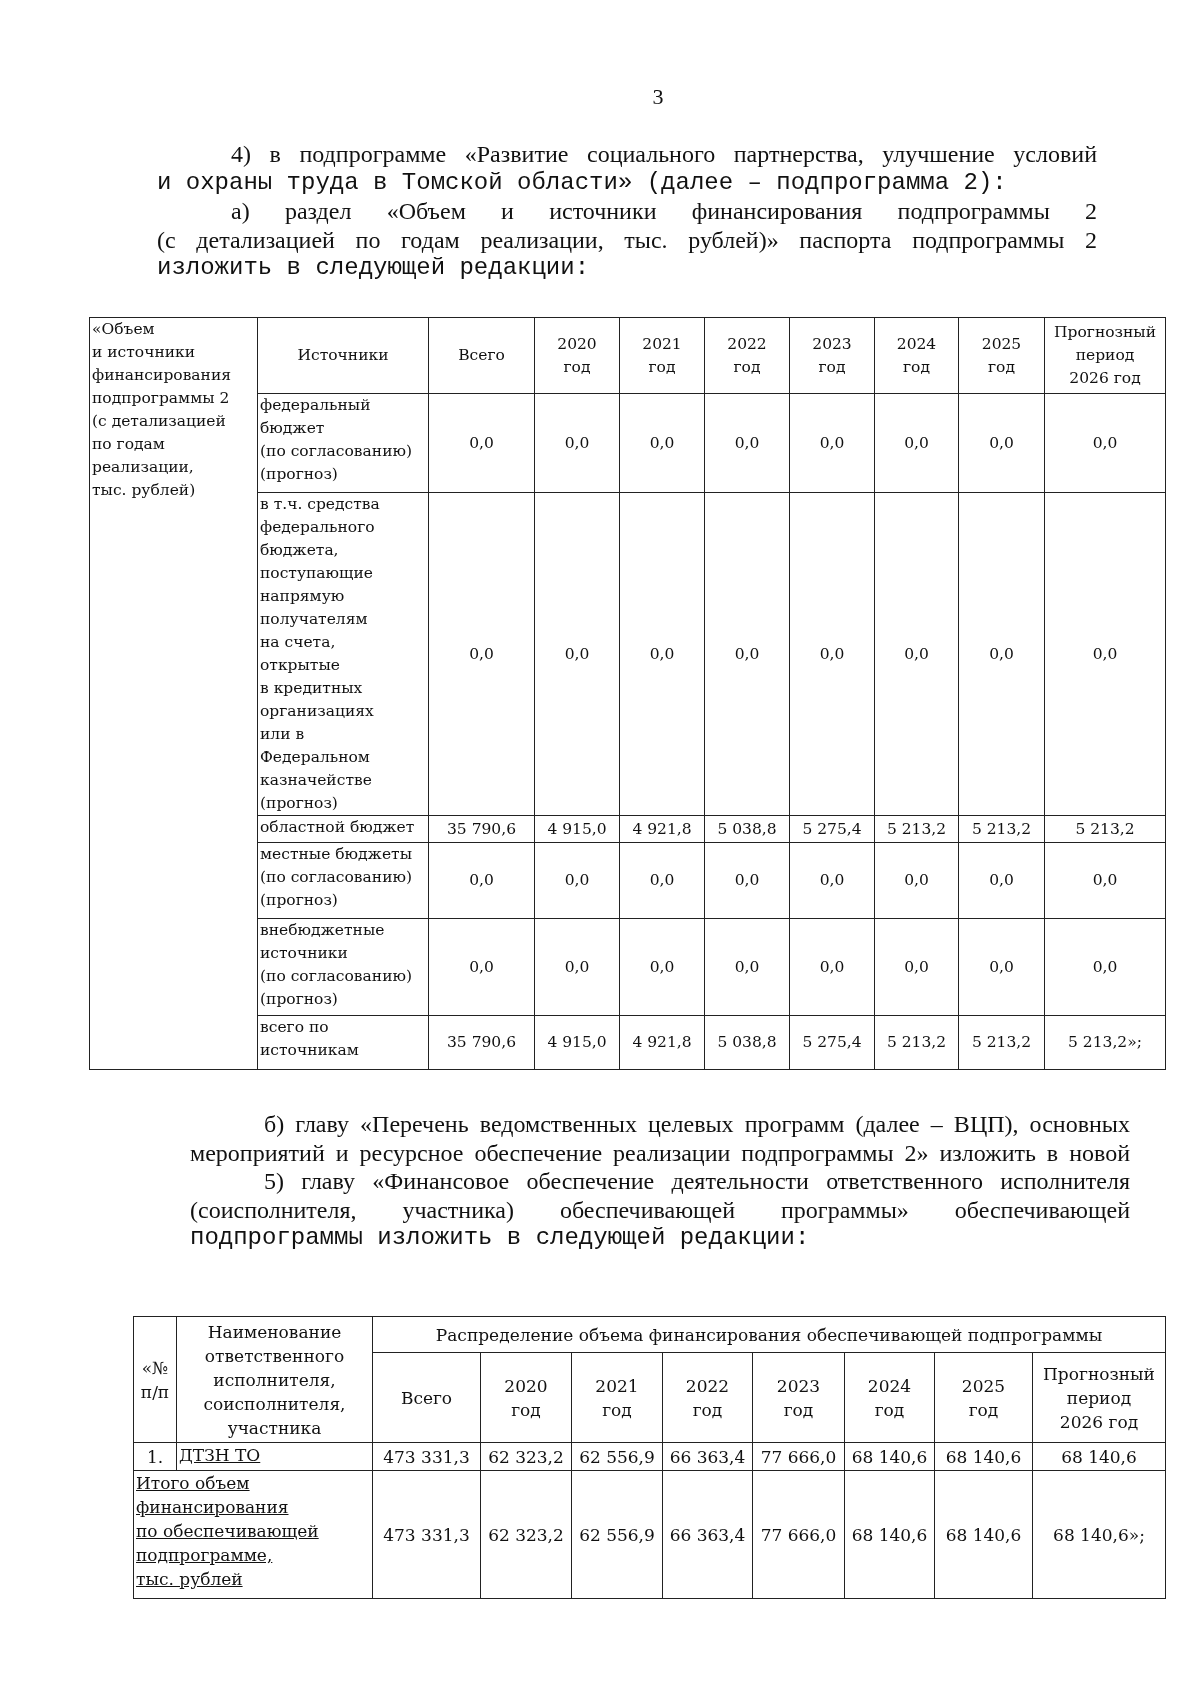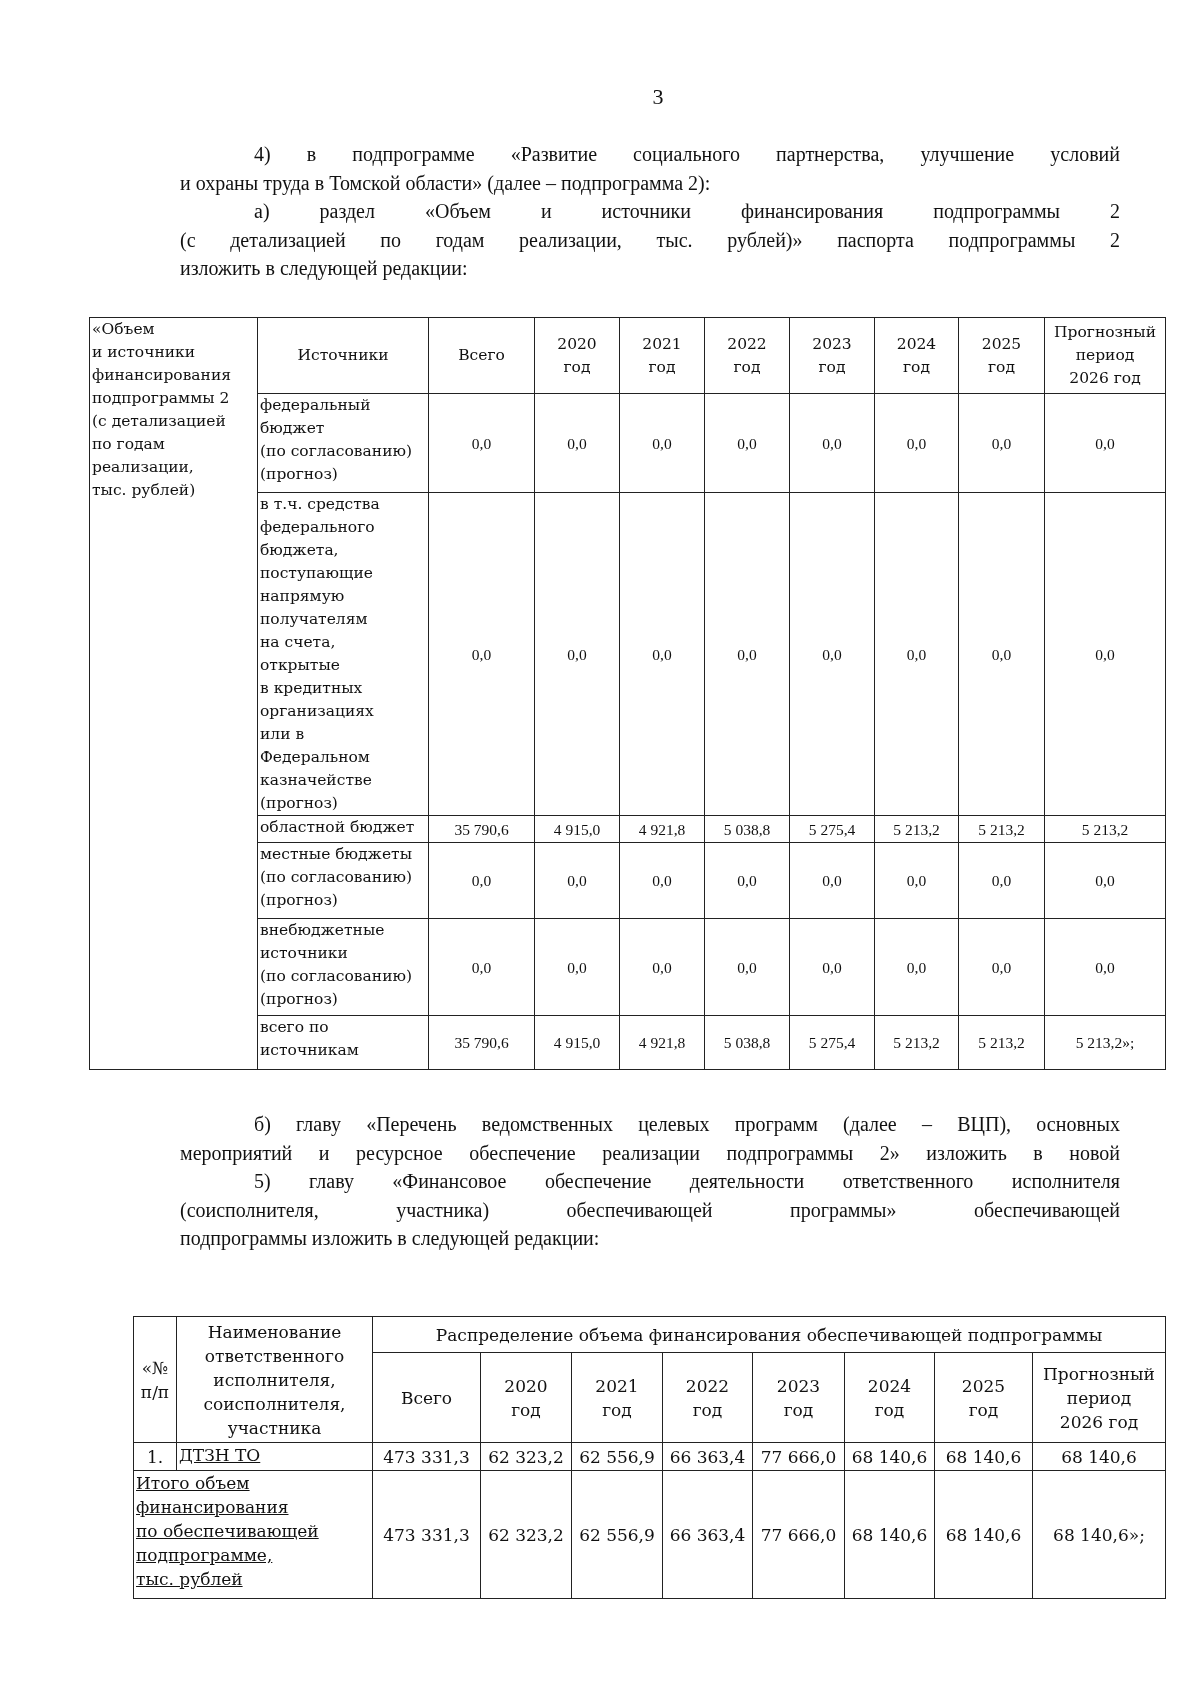--- a/index.html
+++ b/index.html
@@ -1,27 +1,27 @@
 <!DOCTYPE html>
 <html><head>
 <meta charset="utf-8">
 <style>
   html, body { margin: 0; padding: 0; background: #ffffff; }
   body { width: 1200px; height: 1698px; position: relative; overflow: hidden;
          font-family: "Liberation Serif", "DejaVu Serif", serif; color: #111; }
   .page-num { position: absolute; top: 84px; left: 0; width: 1316px; text-align: center; font-size: 22px; }
-  .para { position: absolute; left: 180px; width: 940px; font-size: 20px; line-height: 28.6px; text-align: justify; }
+  .para { position: absolute; left: 157px; width: 940px; font-size: 24px; line-height: 28.6px; text-align: justify; }
   .para .line { display: block; text-align: justify; text-align-last: justify; white-space: nowrap; }
-  .para .line.last { text-align-last: left; }
+  .para .line.last { text-align-last: left; font-family: Liberation Mono, monospace; }
   .para .ind { padding-left: 74px; }
   table { position: absolute; border-collapse: collapse; table-layout: fixed; font-family: "DejaVu Serif", "Liberation Serif", serif; }
   td, th { border: 1.5px solid #222; padding: 0 2px; font-weight: normal; }
   .t1 { left: 89px; top: 317px; font-size: 15.5px; line-height: 23px; padding-left: 44px; }
   .t1 th { text-align: center; vertical-align: middle; }
-  .t1 td.num { text-align: center; vertical-align: middle; font-family: Liberation Serif, serif; }
+  .t1 td.num { text-align: center; vertical-align: middle; }
   .t1 td.lbl { text-align: left; vertical-align: top; }
   .t2 { left: 133px; top: 1316px; font-size: 17px; line-height: 24px; }
   .t2 th { vertical-align: middle; }
   .t2 td.num { text-align: center; vertical-align: middle; }
   .t2 td.lbl { text-align: left; vertical-align: top; text-decoration: underline; }
   .pre { white-space: pre-line; }
 </style>
 </head>
 <body>
 
@@ -160,21 +160,21 @@
     <td class="num">4 921,8</td>
     <td class="num">5 038,8</td>
     <td class="num">5 275,4</td>
     <td class="num">5 213,2</td>
     <td class="num">5 213,2</td>
     <td class="num">5 213,2»;</td>
   </tr>
 </tbody>
   </table>
 
-<div class="para" style="top:1110px;">
+<div class="para" style="top:1110px;margin-left:33px;">
   <span class="line ind">б) главу «Перечень ведомственных целевых программ (далее – ВЦП), основных</span>
   <span class="line">мероприятий и ресурсное обеспечение реализации подпрограммы 2» изложить в новой</span>
   <span class="line ind">5) главу «Финансовое обеспечение деятельности ответственного исполнителя</span>
   <span class="line">(соисполнителя, участника) обеспечивающей программы» обеспечивающей</span>
   <span class="line last">подпрограммы изложить в следующей редакции:</span>
 </div>
 
 <table class="t2">
   <colgroup>
     <col style="width:43px">

